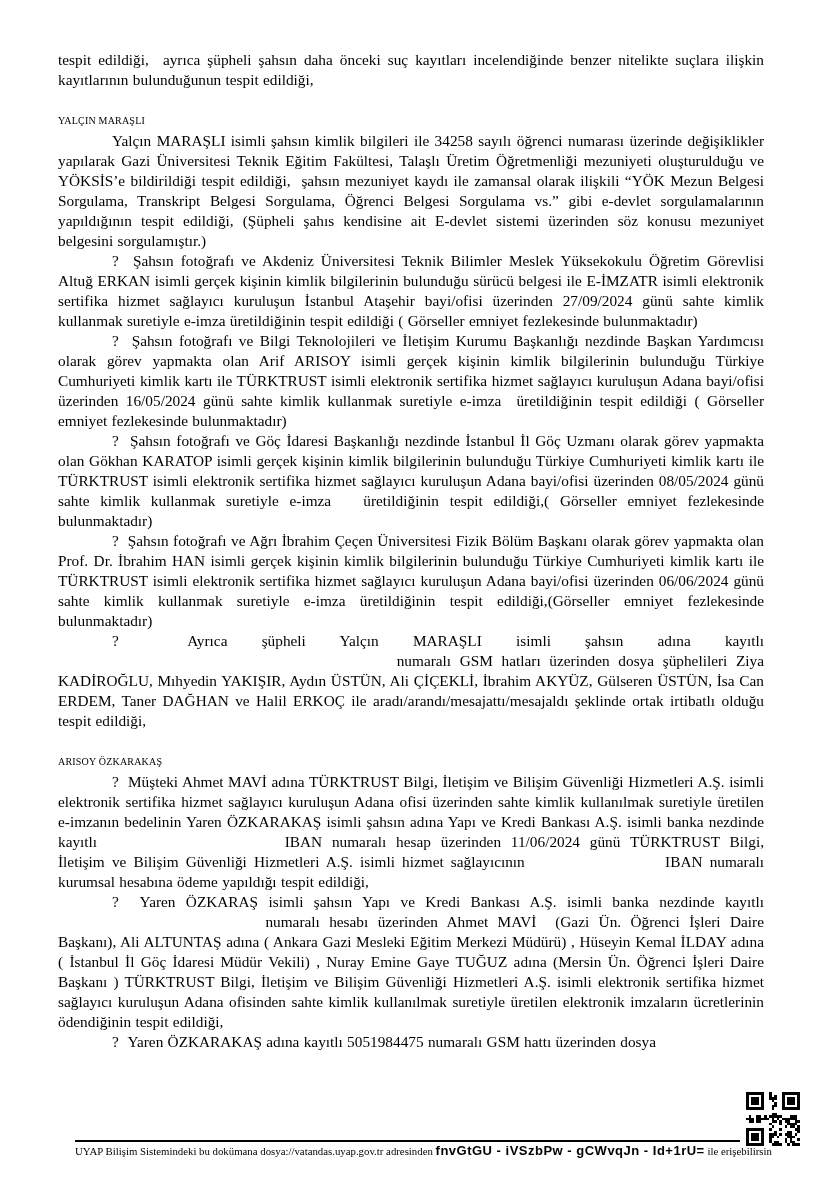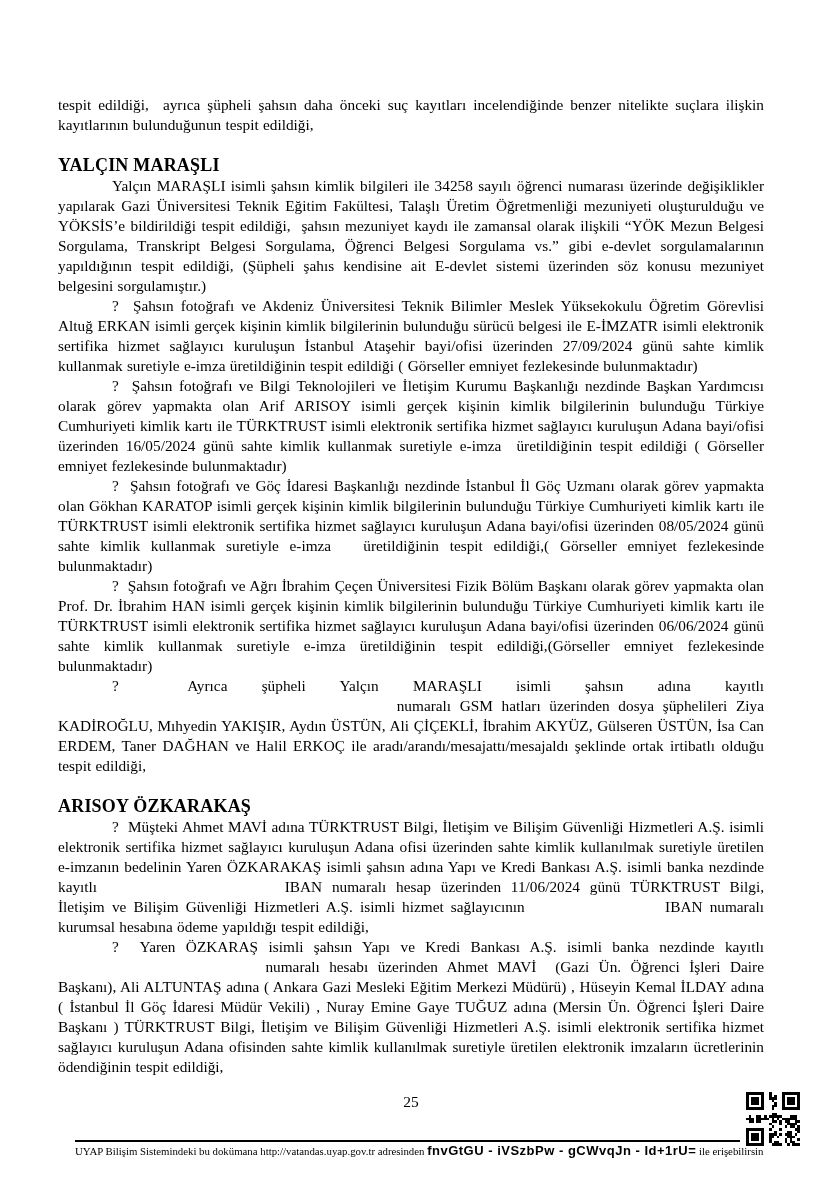--- a/index.html
+++ b/index.html
@@ -9,34 +9,33 @@
     margin:0 auto;
     background:#ffffff;
     font-family:"Liberation Serif", serif;
     color:#000;
     overflow:hidden;
   }
   .doc{
     position:absolute;
     left:58px;top:50px;
     width:706px;
-    margin-top:45px;
   }
   .para{
     margin:0;
     text-align:justify;
     font-size:15.3px;
     line-height:20px;
     word-spacing:0.5px;
   }
   .para.indent{text-indent:54px;}
   .heading{
     margin:20px 0 0 0;
-    font-weight:bold;
-    font-size:18px;
+    font-weight:normal;
+    font-size:10px;
     line-height:21px;
     letter-spacing:0.2px;
   }
   .it{}
   .gap{display:inline-block;height:2px;}
   .page-number{
     margin-top:16px;
     text-align:center;
     font-size:15.5px;
   }
@@ -77,26 +76,26 @@
       <p class="heading">YALÇIN MARAŞLI</p>
       <p class="para indent"><span>Yalçın MARAŞLI isimli şahsın kimlik bilgileri ile 34258 sayılı öğrenci numarası üzerinde değişiklikler yapılarak Gazi Üniversitesi Teknik Eğitim Fakültesi, Talaşlı Üretim Öğretmenliği mezuniyeti oluşturulduğu ve YÖKSİS’e bildirildiği tespit edildiği,&nbsp; şahsın mezuniyet kaydı ile zamansal olarak ilişkili “YÖK Mezun Belgesi Sorgulama, Transkript Belgesi Sorgulama, Öğrenci Belgesi Sorgulama vs.” gibi e-devlet sorgulamalarının yapıldığının tespit edildiği, (Şüpheli şahıs kendisine ait E-devlet sistemi üzerinden söz konusu mezuniyet belgesini sorgulamıştır.)</span></p>
       <p class="para indent"><span>?&nbsp;&nbsp;Şahsın fotoğrafı ve Akdeniz Üniversitesi Teknik Bilimler Meslek Yüksekokulu Öğretim Görevlisi Altuğ ERKAN isimli gerçek kişinin kimlik bilgilerinin bulunduğu sürücü belgesi ile E-İMZATR isimli elektronik sertifika hizmet sağlayıcı kuruluşun İstanbul Ataşehir bayi/ofisi üzerinden 27/09/2024 günü sahte kimlik kullanmak suretiyle e-imza üretildiğinin tespit edildiği </span><span class="it">( Görseller emniyet fezlekesinde bulunmaktadır)</span></p>
       <p class="para indent"><span>?&nbsp;&nbsp;Şahsın fotoğrafı ve Bilgi Teknolojileri ve İletişim Kurumu Başkanlığı nezdinde Başkan Yardımcısı olarak görev yapmakta olan Arif ARISOY isimli gerçek kişinin kimlik bilgilerinin bulunduğu Türkiye Cumhuriyeti kimlik kartı ile TÜRKTRUST isimli elektronik sertifika hizmet sağlayıcı kuruluşun Adana bayi/ofisi üzerinden 16/05/2024 günü sahte kimlik kullanmak suretiyle e-imza&nbsp; üretildiğinin tespit edildiği ( Görseller emniyet fezlekesinde bulunmaktadır)</span></p>
       <p class="para indent"><span>?&nbsp;&nbsp;Şahsın fotoğrafı ve Göç İdaresi Başkanlığı nezdinde İstanbul İl Göç Uzmanı olarak görev yapmakta olan Gökhan KARATOP isimli gerçek kişinin kimlik bilgilerinin bulunduğu Türkiye Cumhuriyeti kimlik kartı ile TÜRKTRUST isimli elektronik sertifika hizmet sağlayıcı kuruluşun Adana bayi/ofisi üzerinden 08/05/2024 günü sahte kimlik kullanmak suretiyle e-imza&nbsp;&nbsp; üretildiğinin tespit edildiği,</span><span class="it">( Görseller emniyet fezlekesinde bulunmaktadır)</span></p>
       <p class="para indent"><span>?&nbsp;&nbsp;Şahsın fotoğrafı ve Ağrı İbrahim Çeçen Üniversitesi Fizik Bölüm Başkanı olarak görev yapmakta olan Prof. Dr. İbrahim HAN isimli gerçek kişinin kimlik bilgilerinin bulunduğu Türkiye Cumhuriyeti kimlik kartı ile TÜRKTRUST isimli elektronik sertifika hizmet sağlayıcı kuruluşun Adana bayi/ofisi üzerinden 06/06/2024 günü sahte kimlik kullanmak suretiyle e-imza üretildiğinin tespit edildiği,</span><span class="it">(Görseller emniyet fezlekesinde bulunmaktadır)</span></p>
       <p class="para indent"><span>?&nbsp;&nbsp;Ayrıca şüpheli Yalçın MARAŞLI isimli şahsın adına kayıtlı </span><span class="gap" style="width: 330px;"></span><span> numaralı GSM hatları üzerinden dosya şüphelileri Ziya KADİROĞLU, Mıhyedin YAKIŞIR, Aydın ÜSTÜN, Ali ÇİÇEKLİ, İbrahim AKYÜZ, Gülseren ÜSTÜN, İsa Can ERDEM, Taner DAĞHAN ve Halil ERKOÇ ile aradı/arandı/mesajattı/mesajaldı şeklinde ortak irtibatlı olduğu tespit edildiği,</span></p>
       <p class="heading">ARISOY ÖZKARAKAŞ</p>
       <p class="para indent"><span>?&nbsp;&nbsp;Müşteki Ahmet MAVİ adına TÜRKTRUST Bilgi, İletişim ve Bilişim Güvenliği Hizmetleri A.Ş. isimli elektronik sertifika hizmet sağlayıcı kuruluşun Adana ofisi üzerinden sahte kimlik kullanılmak suretiyle üretilen e-imzanın bedelinin Yaren ÖZKARAKAŞ isimli şahsın adına Yapı ve Kredi Bankası A.Ş. isimli banka nezdinde kayıtlı </span><span class="gap" style="width: 168px;"></span><span> IBAN numaralı hesap üzerinden 11/06/2024 günü TÜRKTRUST Bilgi, İletişim ve Bilişim Güvenliği Hizmetleri A.Ş. isimli hizmet sağlayıcının </span><span class="gap" style="width: 126px;"></span><span> IBAN numaralı kurumsal hesabına ödeme yapıldığı tespit edildiği,</span></p>
       <p class="para indent"><span>?&nbsp;&nbsp;Yaren ÖZKARAŞ isimli şahsın Yapı ve Kredi Bankası A.Ş. isimli banka nezdinde kayıtlı </span><span class="gap" style="width: 198px;"></span><span> numaralı hesabı üzerinden Ahmet MAVİ&nbsp; (Gazi Ün. Öğrenci İşleri Daire Başkanı), Ali ALTUNTAŞ adına ( Ankara Gazi Mesleki Eğitim Merkezi Müdürü) , Hüseyin Kemal İLDAY adına ( İstanbul İl Göç İdaresi Müdür Vekili) , Nuray Emine Gaye TUĞUZ adına (Mersin Ün. Öğrenci İşleri Daire Başkanı ) TÜRKTRUST Bilgi, İletişim ve Bilişim Güvenliği Hizmetleri A.Ş. isimli elektronik sertifika hizmet sağlayıcı kuruluşun Adana ofisinden sahte kimlik kullanılmak suretiyle üretilen elektronik imzaların ücretlerinin ödendiğinin tespit edildiği,</span></p>
-      <div class="page-number">25</div>
+      <p class="para indent"><span>?&nbsp;&nbsp;Yaren ÖZKARAKAŞ adına kayıtlı 5051984475 numaralı GSM hattı üzerinden dosya</span></p>
     </div>
 
   <div class="footer-rule"></div>
 
-  <div class="footer-text"><span>UYAP Bilişim Sistemindeki bu dokümana http://vatandas.uyap.gov.tr adresinden</span>&nbsp;<span class="footer-code">fnvGtGU - iVSzbPw - gCWvqJn - Id+1rU=</span>&nbsp;<span>ile erişebilirsin</span>
+  <div class="footer-text"><span>UYAP Bilişim Sistemindeki bu dokümana dosya://vatandas.uyap.gov.tr adresinden</span>&nbsp;<span class="footer-code">fnvGtGU - iVSzbPw - gCWvqJn - Id+1rU=</span>&nbsp;<span>ile erişebilirsin</span>
   </div>
 
   <div class="qr"><svg viewBox="0 0 21 21" width="54" height="54" shape-rendering="crispEdges" xmlns="http://www.w3.org/2000/svg">
         <rect width="21" height="21" fill="#fff"></rect>
         <rect x="0" y="0" width="7" height="7" fill="#000"></rect>
         <rect x="1" y="1" width="5" height="5" fill="#fff"></rect>
         <rect x="2" y="2" width="3" height="3" fill="#000"></rect>
         <rect x="14" y="0" width="7" height="7" fill="#000"></rect>
         <rect x="15" y="1" width="5" height="5" fill="#fff"></rect>
         <rect x="16" y="2" width="3" height="3" fill="#000"></rect>

